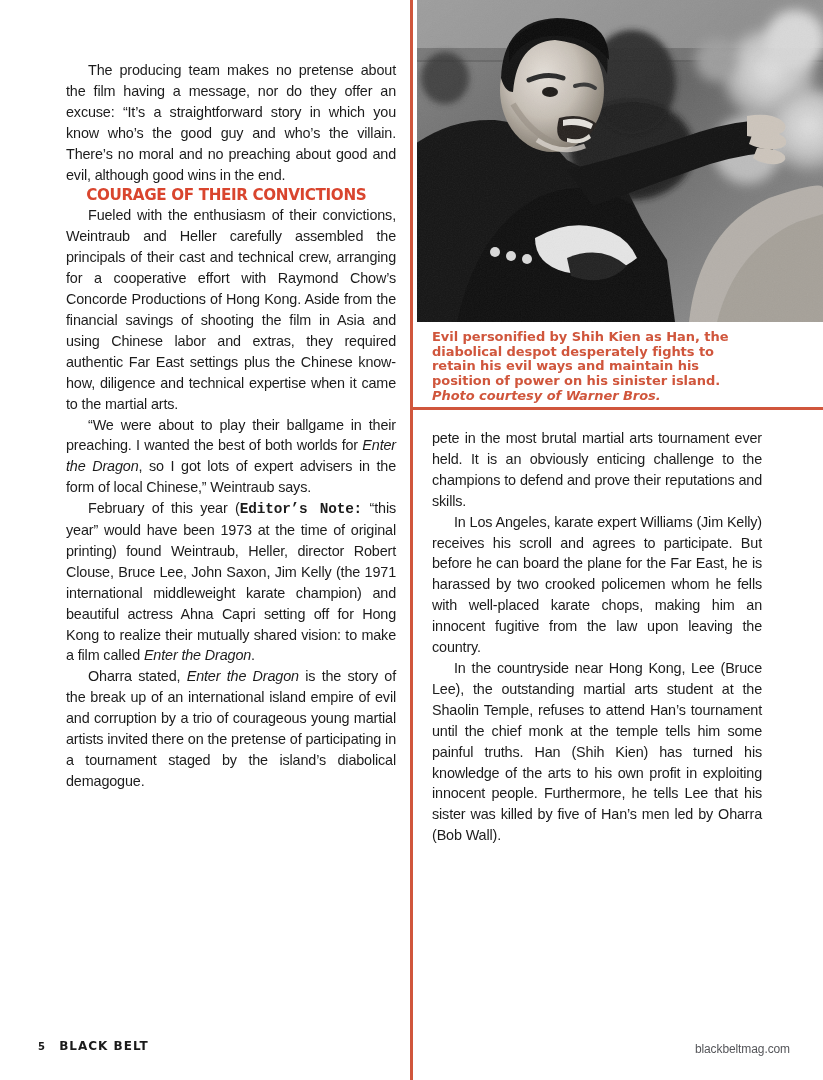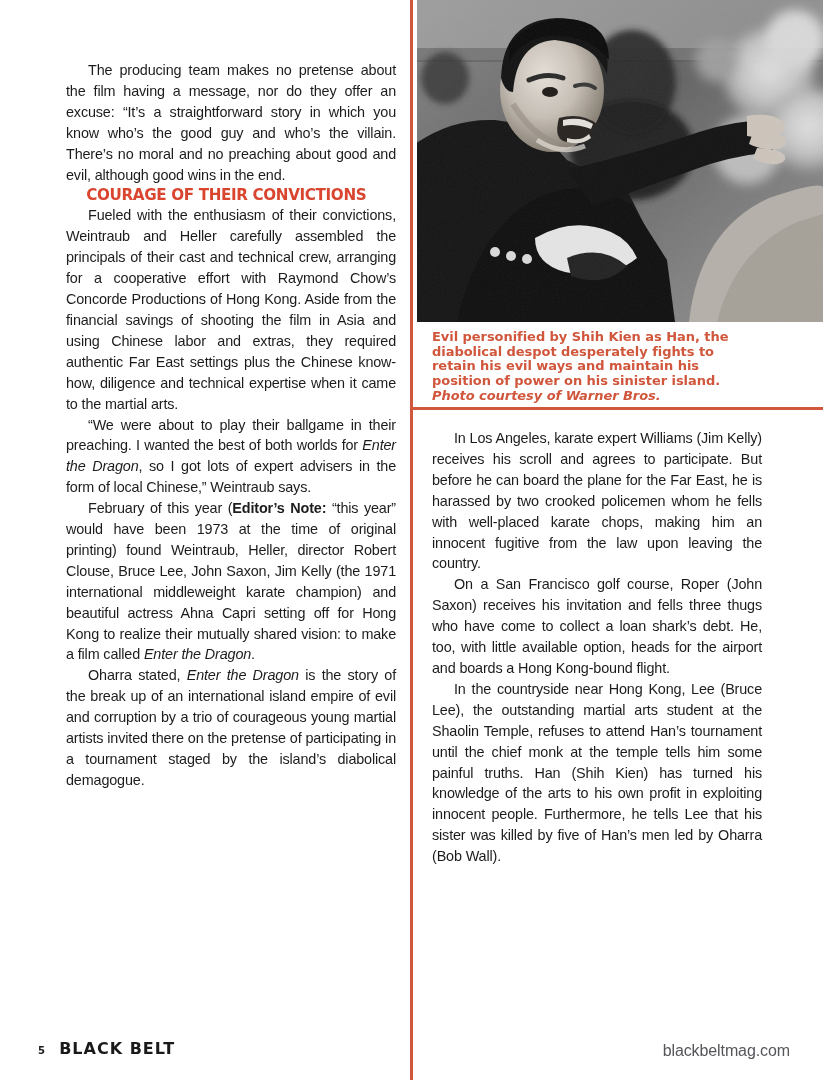--- a/index.html
+++ b/index.html
@@ -90,21 +90,21 @@
     left: 432px;
     top: 428px;
     width: 330px;
   }
   .col p {
     margin: 0;
     text-indent: 22px;
   }
   .col p.no-indent { text-indent: 0; }
   .col i  { font-style: italic; }
-  .col b  { font-weight: 700; }
+  .col b  { font-weight: 700; font-family: Liberation Mono, monospace; }
 
   
   .section-head {
     margin: 13px 0 1px 0;
     text-indent: 0;
     color: #d9452e;
     font-family: "DejaVu Sans", sans-serif;
     font-weight: 700;
     font-size: 16.5px;
     line-height: 20px;
@@ -120,27 +120,27 @@
     left: 38px;
     top: 1039px;
     display: flex;
     align-items: baseline;
     gap: 14px;
     font-family: "DejaVu Sans", sans-serif;
     font-weight: 700;
     color: #1a1a1a;
   }
   .footer-page  { font-size: 10px; letter-spacing: 0.2px; }
-  .footer-brand { font-size: 16px; letter-spacing: 1.0px; }
+  .footer-brand { font-size: 12px; letter-spacing: 1.0px; }
   .footer-right {
     position: absolute;
     right: 33px;
     top: 1042px;
     font-family: "Liberation Sans", sans-serif;
-    font-size: 16px;
+    font-size: 12px;
     color: #55565a;
     letter-spacing: -0.1px;
   }
 </style>
 </head>
 <body>
 
 <div id="page">
 
   <div class="photo-wrap">
@@ -264,22 +264,22 @@
 
     <p><span>“We were about to play their ballgame in their preaching. I wanted the best of both worlds for </span><i>Enter the Dragon</i><span>, so I got lots of expert advisers in the form of local Chinese,” Weintraub says.</span></p>
 
     <p><span>February of this year (</span><b>Editor’s Note:</b><span> “this year” would have been 1973 at the time of original printing)  found Weintraub, Heller, director Robert Clouse, Bruce Lee, John Saxon, Jim Kelly (the 1971 international middleweight karate champion) and beautiful actress Ahna Capri setting off for Hong Kong to realize their mutually shared vision: to make a film called </span><i>Enter the Dragon</i><span>.</span></p>
 
     <p><span>Oharra stated, </span><i>Enter the Dragon</i><span> is the story of the break up of an international island empire of evil and corruption by a trio of courageous young martial artists invited there on the pretense of participating in a tournament staged by the island’s diabolical demagogue.</span></p>
 
   </div>
 
   <div class="col col-right">
+    <p class="no-indent">pete in the most brutal martial arts tournament ever held. It is an obviously enticing challenge to the champions to defend and prove their reputations and skills.</p>
     <p>In Los Angeles, karate expert Williams (Jim Kelly) receives his scroll and agrees to participate. But before he can board the plane for the Far East, he is harassed by two crooked policemen whom he fells with well-placed karate chops, making him an innocent fugitive from the law upon leaving the country.</p>
-    <p>On a San Francisco golf course, Roper (John Saxon) receives his invitation and fells three thugs who have come to collect a loan shark’s debt. He, too, with little available option, heads for the airport and boards a Hong Kong-bound flight.</p>
     <p>In the countryside near Hong Kong, Lee (Bruce Lee), the outstanding martial arts student at the Shaolin Temple, refuses to attend Han’s tournament until the chief monk at the temple tells him some painful truths. Han (Shih Kien) has turned his knowledge of the arts to his own profit in exploiting innocent people. Furthermore, he tells Lee that his sister was killed by five of Han’s men led by Oharra (Bob Wall).</p>
   </div>
 
   <div class="footer-left">
     <span class="footer-page">5</span>
     <span class="footer-brand">BLACK BELT</span>
   </div>
   <div class="footer-right">blackbeltmag.com</div>
 
 </div>

